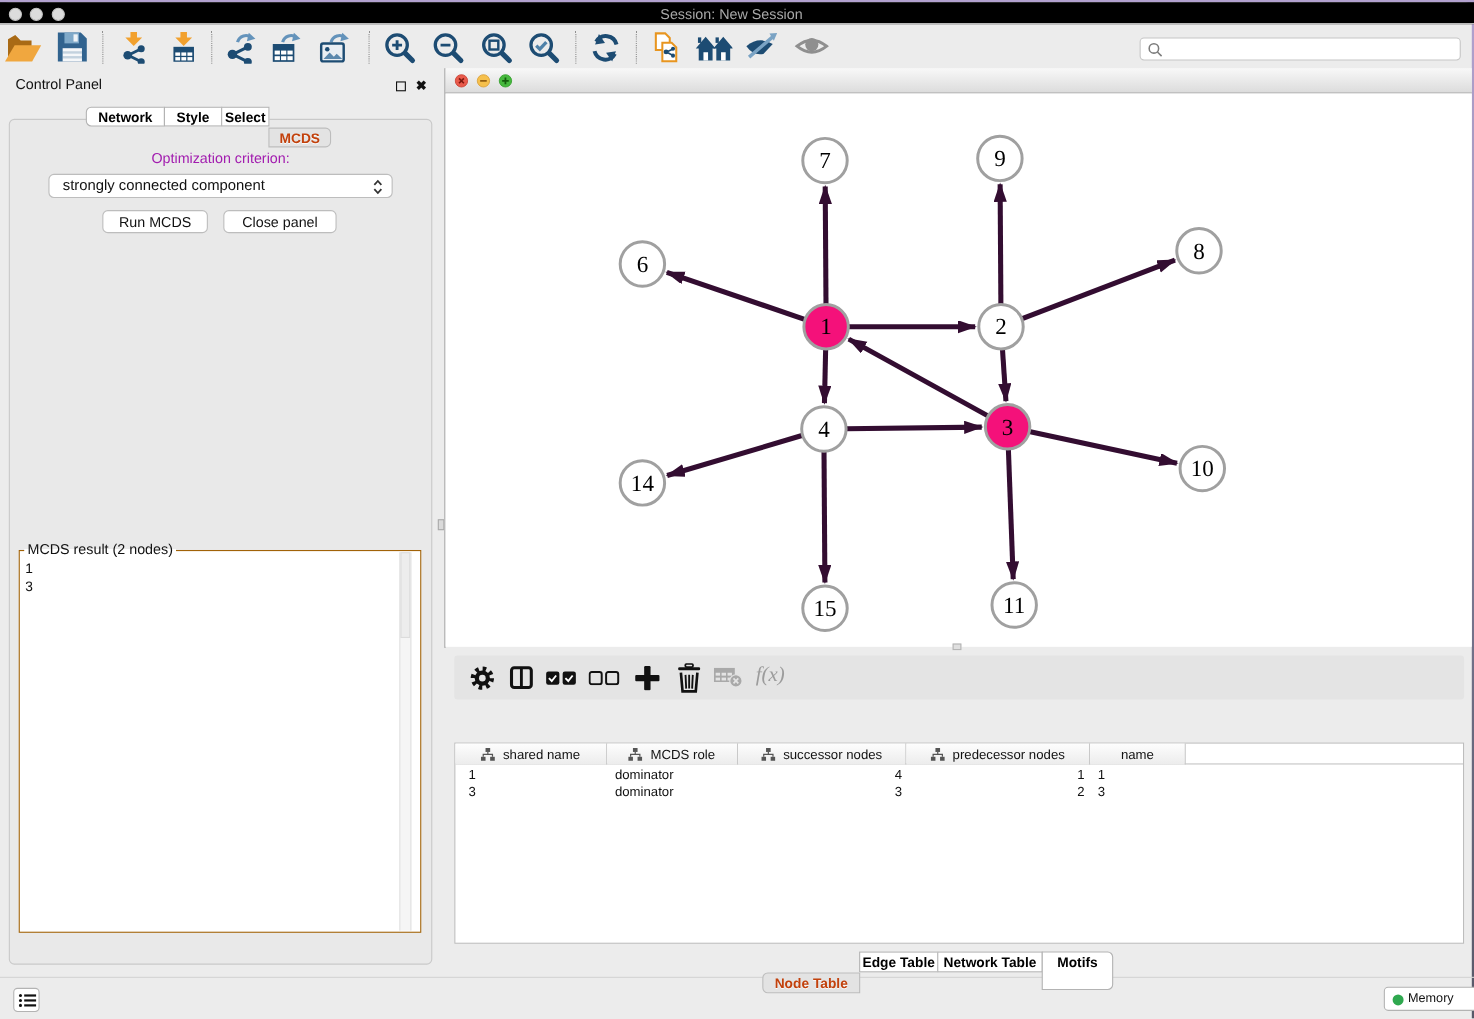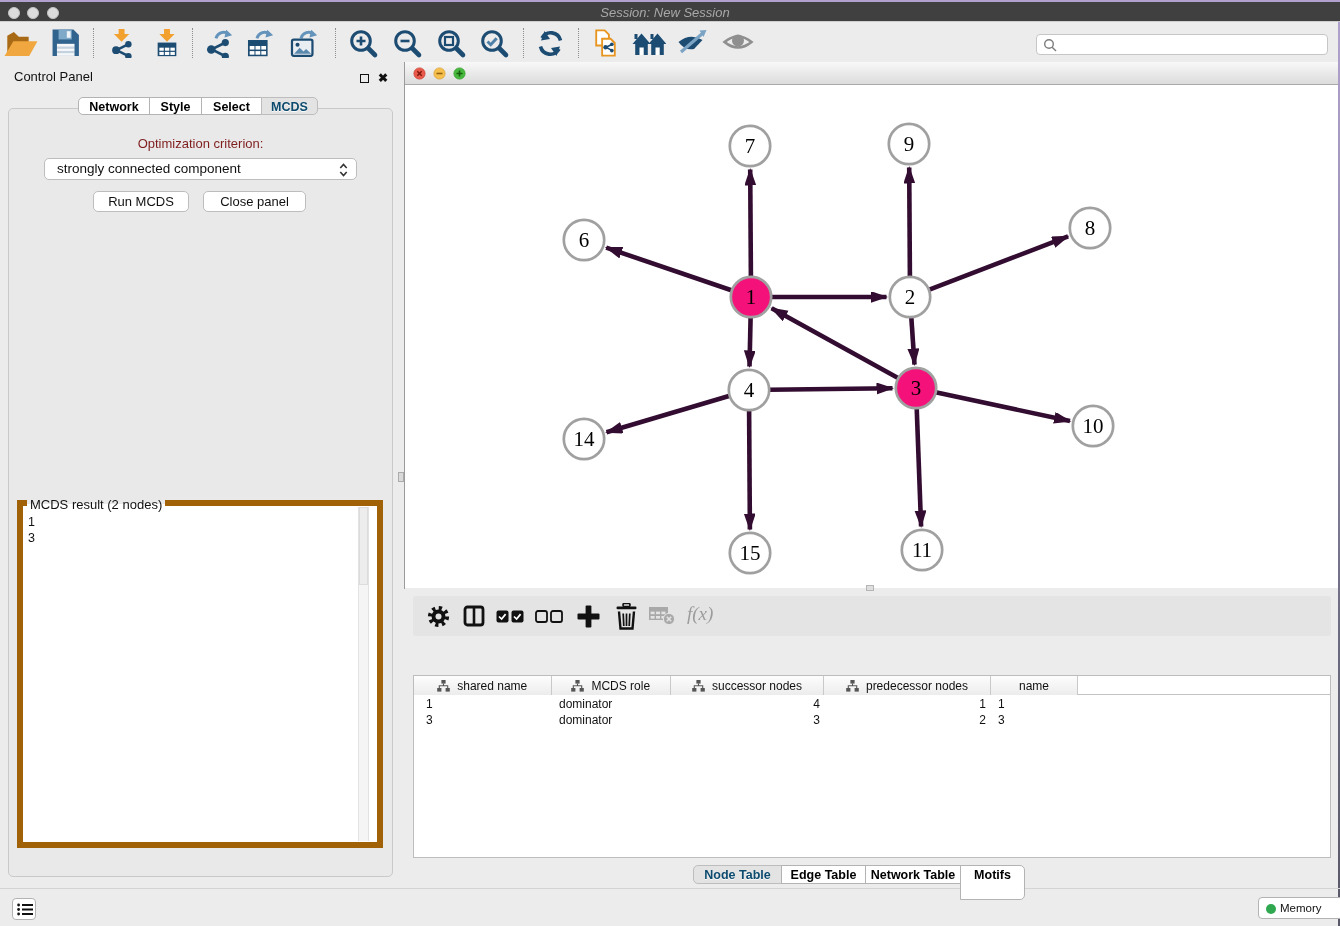--- a/index.html
+++ b/index.html
@@ -9,46 +9,46 @@
 
 
 #ptop { top:0; left:0; width:1340px; height:2px; background:#b2a1cf; }
 #pright { top:0; right:0; width:2px; height:926px; background:linear-gradient(#b2a1cf,#9c93b4 30%,#6a6a80 70%,#585868); }
 .corner { width:9px; height:9px; background:#b2a1cf; top:0; }
 .corner .in { position:absolute; top:1.5px; width:9px; height:9px; background:#f6f6f6; }
 #cornL { left:0; } #cornL .in { border-top-left-radius:8px; }
 #cornR { right:0; } #cornR .in { border-top-right-radius:8px; }
 
 
-#titlebar { top:2px; left:0; width:1340px; height:20px; background:#404040; border-bottom:1px solid #cecece;font-style:italic; }
+#titlebar { top:2px; left:0; width:1340px; height:20px; background:#000000; border-bottom:1px solid #cecece; }
 .tl { position:absolute; top:5px; width:12px; height:12px; border-radius:50%; background:#dcdcdc; border:1px solid #c3c3c3; }
 #title { position:absolute; top:3px; left:0; width:1330px; text-align:center; font-size:13px; color:#a8a8a8; }
 
 
 #toolbar { top:23px; left:0; width:1340px; height:39px; }
 .tbi { position:absolute; top:3px; }
 .tsep { position:absolute; top:5px; height:30px; border-left:1px dotted #8f8f8f; }
 #search { position:absolute; left:1036px; top:34px; width:292px; height:21px; background:#fff; border:1px solid #c6c6c6; border-radius:4px; }
 
 
 #cp-head { top:69px; left:14px; font-size:13px; color:#111; }
 .winbtn-sq { width:9px; height:9px; border:1.3px solid #111; background:transparent; }
 .winbtn-x { font-size:12px; font-weight:bold; color:#111; line-height:10px; }
 #cp-tabs { top:97px; left:79px; height:18px; z-index:5; }
 .tab { position:relative; z-index:5; display:inline-block; height:18px; line-height:18px; font-size:12.5px; font-weight:bold; text-align:center; background:#fff; border:1px solid #b3b3b3; margin-left:-1px; vertical-align:top; color:#000; }
 .tab:first-child { border-radius:5px 0 0 5px; }
 .tab:last-child { border-radius:0 5px 5px 0; }
-.tab.sel { background:#e3e3e3; color:#0c4a6e; text-shadow:0 1px 0 #fafafa; border-color:#bdbdbd; }
+.tab.sel { background:#e3e3e3; color:#c2410c; text-shadow:0 1px 0 #fafafa; border-color:#bdbdbd;margin-top:19px; }
 .tab.sel:first-child { border-radius:5px 0 0 5px;text-align:center; }
 .tab.sel:last-child { border-radius:0 5px 5px 0; }
 #cp-body { top:108px; left:8px; width:385px; height:769px; background:#e9e9e9; border:1px solid #c9c9c9; border-radius:5px; }
-#opt-label { top:136px; left:8px; width:385px; text-align:center; font-size:13px; color:#7f1d1d; }
+#opt-label { top:136px; left:8px; width:385px; text-align:center; font-size:13px; color:#a21caf; }
 #opt-select { top:158px; left:44px; width:313px; height:22px; background:#fff; border:1px solid #bdbdbd; border-radius:5px; font-size:13.5px; line-height:20px; padding-left:12px; color:#111; }
 .btn { background:#fff; border:1px solid #bdbdbd; border-radius:5px; font-size:13px; text-align:center; line-height:19px; color:#111; height:21px; }
-#groupbox { top:500px; left:17px; width:366px; height:348px; background:#fff; border:6px solid #a16207; }
+#groupbox { top:500px; left:17px; width:366px; height:348px; background:#fff; border:1px solid #a16207; }
 #groupbox .glabel { position:absolute; top:-9px; left:4px; font-size:13px; color:#111; padding:0 3px; background:linear-gradient(#e9e9e9 50%,#ffffff 50%); }
 #gb-scroll { position:absolute; right:8px; top:1px; bottom:1px; width:11px; background:#f5f5f5; border-left:1px solid #e2e2e2; border-right:1px solid #e2e2e2; }
 #gb-thumb { position:absolute; top:0; left:0; width:100%; height:78px; background:#ededed; border:1px solid #dcdcdc; }
 #gb-text { position:absolute; top:8px; left:5px; font-size:12.5px; line-height:16px; color:#111; }
 
 
 #vdiv { top:62px; left:404px; width:1px; height:527px; background:#9b9b9b; }
 #vgrip { top:472px; left:398px; width:6px; height:10px; background:#dadada; border:1px solid #ababab; }
 #hgrip { top:585px; left:866px; width:8px; height:6px; background:#dfdfdf; border:1px solid #b5b5b5; }
 
@@ -234,21 +234,21 @@
   <svg style="position:absolute; left:6px; top:3px;" width="15" height="15" viewBox="0 0 15 15">
     <circle cx="6" cy="6" r="4.3" fill="none" stroke="#7c7c7c" stroke-width="1.4"></circle>
     <line x1="9.2" y1="9.2" x2="13" y2="13" stroke="#7c7c7c" stroke-width="1.4"></line>
   </svg>
 </div>
 
 <div class="abs" id="cp-head">Control Panel</div>
 <div class="abs winbtn-sq" style="top:74px; left:360px;"></div>
 <div class="abs winbtn-x" style="top:73px; left:378px;">✖</div>
 <div class="abs" id="cp-tabs">
-  <span class="tab" style="width:72px;">Network</span><span class="tab" style="width:53px;">Style</span><span class="tab" style="width:61px;">Select</span><span class="tab sel" style="width:57px;">MCDS</span>
+  <span class="tab" style="width:72px;">Network</span><span class="tab" style="width:53px;">Style</span><span class="tab" style="width:44px;">Select</span><span class="tab sel" style="width:57px;">MCDS</span>
 </div>
 <div class="abs" id="cp-body"></div>
 <div class="abs" id="opt-label">Optimization criterion:</div>
 <div class="abs" id="opt-select">strongly connected component
   <svg style="position:absolute; right:8px; top:4px;" width="9" height="14" viewBox="0 0 9 14">
     <path d="M1.3 5 L4.5 1.5 L7.7 5" fill="none" stroke="#333" stroke-width="1.6"></path>
     <path d="M1.3 9 L4.5 12.5 L7.7 9" fill="none" stroke="#333" stroke-width="1.6"></path>
   </svg>
 </div>
 <div class="abs btn" style="top:191px; left:93px; width:96px;text-align:center;">Run MCDS</div>
@@ -429,21 +429,21 @@
   </div>
   <div class="trow" style="top:36px;">
     <span class="td" style="left:12px;">3</span>
     <span class="td" style="left:145px;">dominator</span>
     <span class="td" style="left:257px; width:149px; text-align:right;">3</span>
     <span class="td" style="left:410px; width:162px; text-align:right;">2</span>
     <span class="td" style="left:584px;">3</span>
   </div>
 </div>
 <div class="abs" id="tp-tabs">
-  <span class="tab sel" style="width:89px; height:19px;">Node Table</span><span class="tab" style="width:85px; height:19px;">Edge Table</span><span class="tab" style="width:96px; height:19px;">Network Table</span><span class="tab" style="width:65px; height:35px;">Motifs</span>
+  <span class="tab sel" style="width:89px; height:19px;">Node Table</span><span class="tab" style="width:72px; height:19px;">Edge Table</span><span class="tab" style="width:96px; height:19px;">Network Table</span><span class="tab" style="width:65px; height:35px;">Motifs</span>
 </div>
 
 <div class="abs" id="statusline"></div>
 <div class="abs" id="listbtn">
     <svg style="position:absolute; left:4px; top:4px;" width="16" height="13" viewBox="0 0 16 13">
       <g fill="#111">
         <circle cx="1.6" cy="2" r="1.4"></circle>
         <circle cx="1.6" cy="6.5" r="1.4"></circle>
         <circle cx="1.6" cy="11" r="1.4"></circle>
         <rect x="5" y="1" width="11" height="2"></rect>

